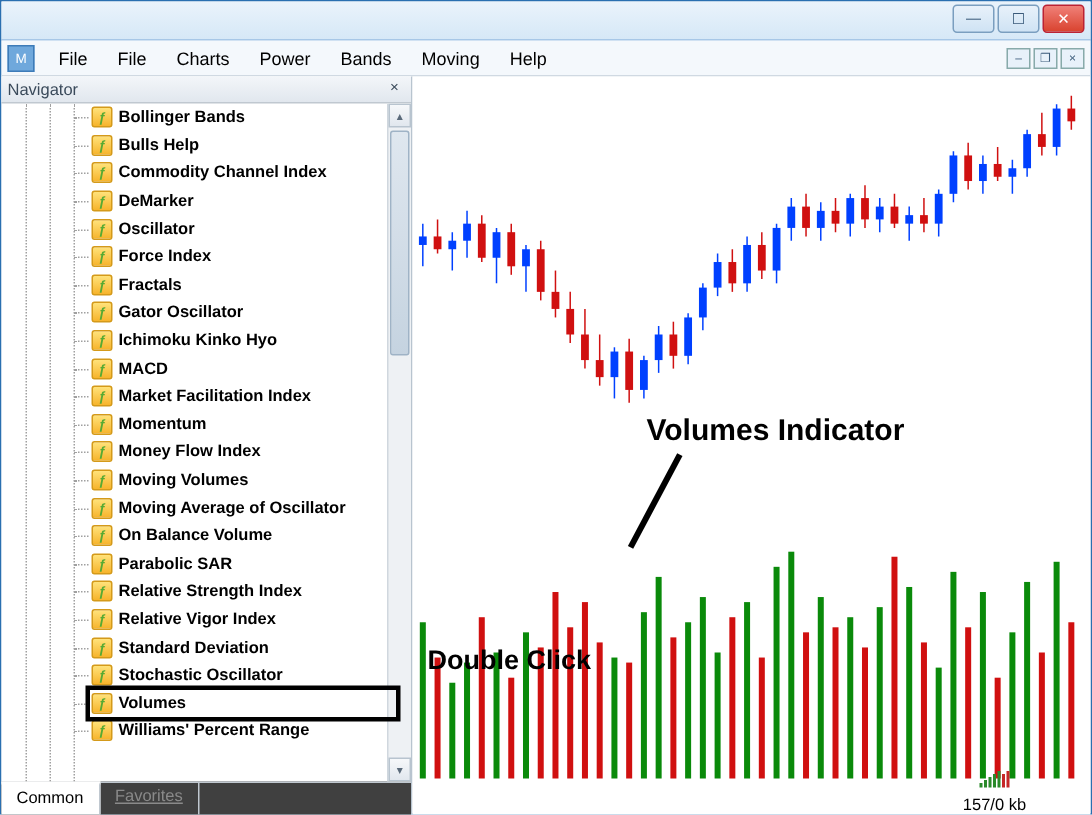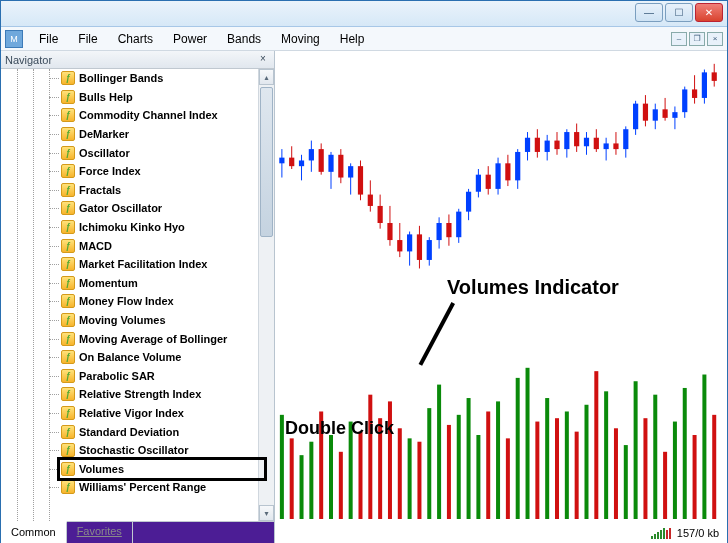--- a/index.html
+++ b/index.html
@@ -33,34 +33,34 @@
   .tree-item .hmark { position:absolute; left:48px; top:50%; width:10px; border-top:1px dotted #a0a0a0;}
   .item-icon { width:14px; height:14px; background: linear-gradient(#ffe27a,#f7b42c); border:1px solid #d49a1a; border-radius:2px; margin-right:4px; display:flex; align-items:center; justify-content:center; font-size:9px; font-style:italic; color:#5a3; font-weight:bold;}
   .item-label { color:#000;font-weight:bold; }
   .item-highlight { position:absolute; left:56px; width:210px; height:24px; border:3px solid #000; pointer-events:none;}
 
   
   .vscroll { position:absolute; right:0; top:0; bottom:0; width:16px; background:#eef1f4; border-left:1px solid #d0d7de;}
   .vs-btn { height:16px; background:linear-gradient(#f6f8fa,#e1e7ee); border:1px solid #b8c4cf; display:flex; align-items:center; justify-content:center; font-size:8px; color:#5a6a7a; cursor:pointer;}
   .vs-thumb { position:absolute; left:1px; right:1px; top:18px; height:150px; background:linear-gradient(#dfe7ef,#c5d3e0); border:1px solid #9fb3c6; border-radius:2px;}
 
-  .nav-tabs { height:22px; display:flex; border-top:1px solid #c0c8d0; background:#4c1d95;}
+  .nav-tabs { height:22px; display:flex; border-top:1px solid #c0c8d0; background:#404040;}
   .nav-tab { font-size:11px; padding:3px 10px; border-right:1px solid #c0c8d0; cursor:pointer;}
   .nav-tab.active { background:#fff; border-top:2px solid #fff; margin-top:-1px;}
   .nav-tab.inactive { color:#8a8a8a;text-decoration:underline; }
 
   
   .chart-area { flex:1; position:relative; background:#fff; }
   svg.chart { position:absolute; inset:0; }
 
   .annotation { position:absolute; font-family: Arial, sans-serif; font-weight:bold; font-size:20px; color:#000; pointer-events:none;}
   .ann-line { position:absolute; background:#000; transform-origin: top left; pointer-events:none;}
 
   
-  .statusbar { position:absolute; bottom:0; right:0; height:20px; width:120px; display:flex; align-items:center; font-size:11px; gap:6px; padding-right:8px; justify-content:flex-end;}
+  .statusbar { position:absolute; bottom:0; right:0; height:20px; width:120px; display:flex; align-items:center; font-size:11px; gap:6px; padding-right:8px; justify-content:flex-end;flex-direction:column;}
   .sb-bars { display:flex; align-items:flex-end; gap:1px; height:12px;}
   .sb-bars span { width:2px; background:#2a8a2a;}
   .sb-bars span.r { background:#c62828;}
 </style>
 </head>
 <body>
 
 <div class="window">
   <div class="titlebar">
     <div class="tb-controls">
@@ -167,21 +167,21 @@
               <span class="item-label">Money Flow Index</span>
             </div>
             <div class="tree-item">
               <span class="hmark"></span>
               <span class="item-icon">ƒ</span>
               <span class="item-label">Moving Volumes</span>
             </div>
             <div class="tree-item">
               <span class="hmark"></span>
               <span class="item-icon">ƒ</span>
-              <span class="item-label">Moving Average of Bollinger</span>
+              <span class="item-label">Moving Average of Oscillator</span>
             </div>
             <div class="tree-item">
               <span class="hmark"></span>
               <span class="item-icon">ƒ</span>
               <span class="item-label">On Balance Volume</span>
             </div>
             <div class="tree-item">
               <span class="hmark"></span>
               <span class="item-icon">ƒ</span>
               <span class="item-label">Parabolic SAR</span>
@@ -362,24 +362,24 @@
           <rect x="368.44347826086954" y="367.2" width="4" height="100.80000000000001" fill="#d01010"></rect>
           <rect x="378.2695652173913" y="343.68" width="4" height="124.32" fill="#0a8a0a"></rect>
           <rect x="388.09565217391304" y="400.8" width="4" height="67.19999999999999" fill="#d01010"></rect>
           <rect x="397.9217391304348" y="370.56" width="4" height="97.44" fill="#0a8a0a"></rect>
           <rect x="407.74782608695654" y="336.96000000000004" width="4" height="131.03999999999996" fill="#0a8a0a"></rect>
           <rect x="417.5739130434782" y="384" width="4" height="84" fill="#d01010"></rect>
           <rect x="427.4" y="323.52" width="4" height="144.48000000000002" fill="#0a8a0a"></rect>
           <rect x="437.2260869565217" y="363.84000000000003" width="4" height="104.15999999999997" fill="#d01010"></rect>
         </svg>
 
-      <div class="annotation" style="top:225px; left:172px;">Volumes Indicator</div>
+      <div class="annotation" style="top:225px; left:156px;">Volumes Indicator</div>
       <div class="ann-line" style="top:253px; left:180px; width:70px; height:4px; transform:rotate(118deg);"></div>
 
-      <div class="annotation" style="top:367px; left:10px; font-size:18px;">Double Click</div>
+      <div class="annotation" style="top:379px; left:10px; font-size:18px;">Double Click</div>
 
       <div class="statusbar">
         <div class="sb-bars">
           <span style="height:3px"></span>
             <span style="height:5px"></span>
             <span style="height:7px"></span>
           <span style="height:9px"></span>
             <span style="height:11px"></span>
           <span class="r" style="height:9px"></span>
             <span class="r" style="height:11px"></span>

